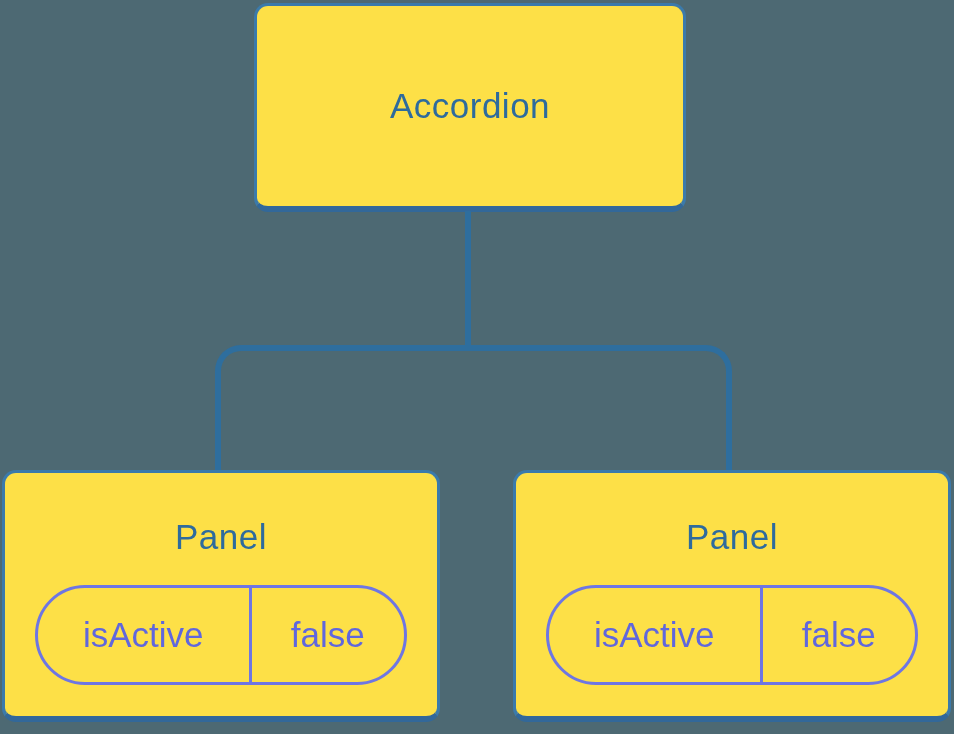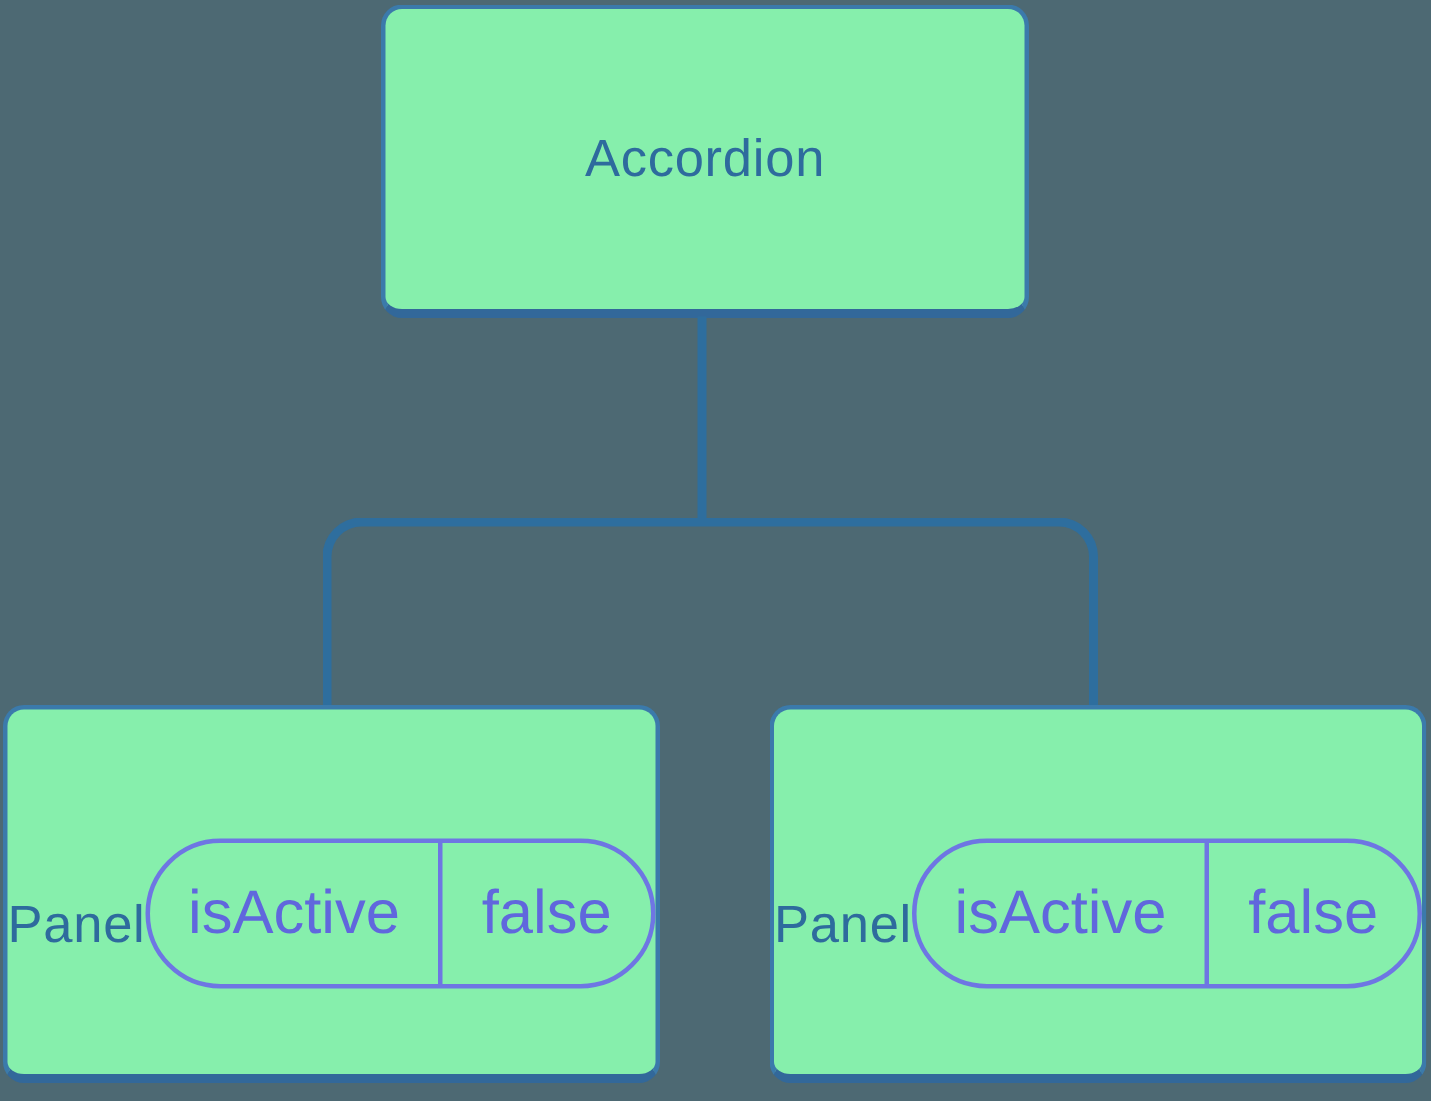--- a/index.html
+++ b/index.html
@@ -12,21 +12,21 @@
   }
   .diagram {
     position: relative;
     width: 954px;
     height: 734px;
     background: #4d6973;
   }
   
   .node {
     position: absolute;
-    background: #86efac;
+    background: #fde047;
     border: 3px solid #3b7aab;
     border-bottom: 6px solid #32689a;
     border-radius: 14px;
     box-sizing: border-box;
   }
   .node-root {
     left: 254px;
     top: 3px;
     width: 432px;
     height: 209px;
@@ -38,21 +38,21 @@
     color: #2e6b9d;
     font-size: 35px;
     font-weight: 500;
     letter-spacing: 0.5px;
   }
   .node-panel {
     top: 470px;
     width: 438px;
     height: 252px;
     display: flex;
-    flex-direction: row;
+    flex-direction: column;
     align-items: center;
   }
   .node-panel-left  { left: 2px; }
   .node-panel-right { left: 513px; }
   .panel-title {
     margin-top: 44px;
     color: #2e6b9d;
     font-size: 35px;
     font-weight: 500;
     letter-spacing: 0.5px;
@@ -88,21 +88,21 @@
     border-radius: 52px;
     display: flex;
     align-items: stretch;
     overflow: hidden;
   }
   .pill-cell {
     display: flex;
     align-items: center;
     justify-content: center;
     color: #6067dd;
-    font-size: 41px;
+    font-size: 35px;
     font-weight: 500;
   }
   .pill-key { flex: 58 0 0; }
   .pill-value {
     flex: 42 0 0;
     border-left: 3px solid #6e76e3;
     text-align: center;
   }
 </style>
 </head>

